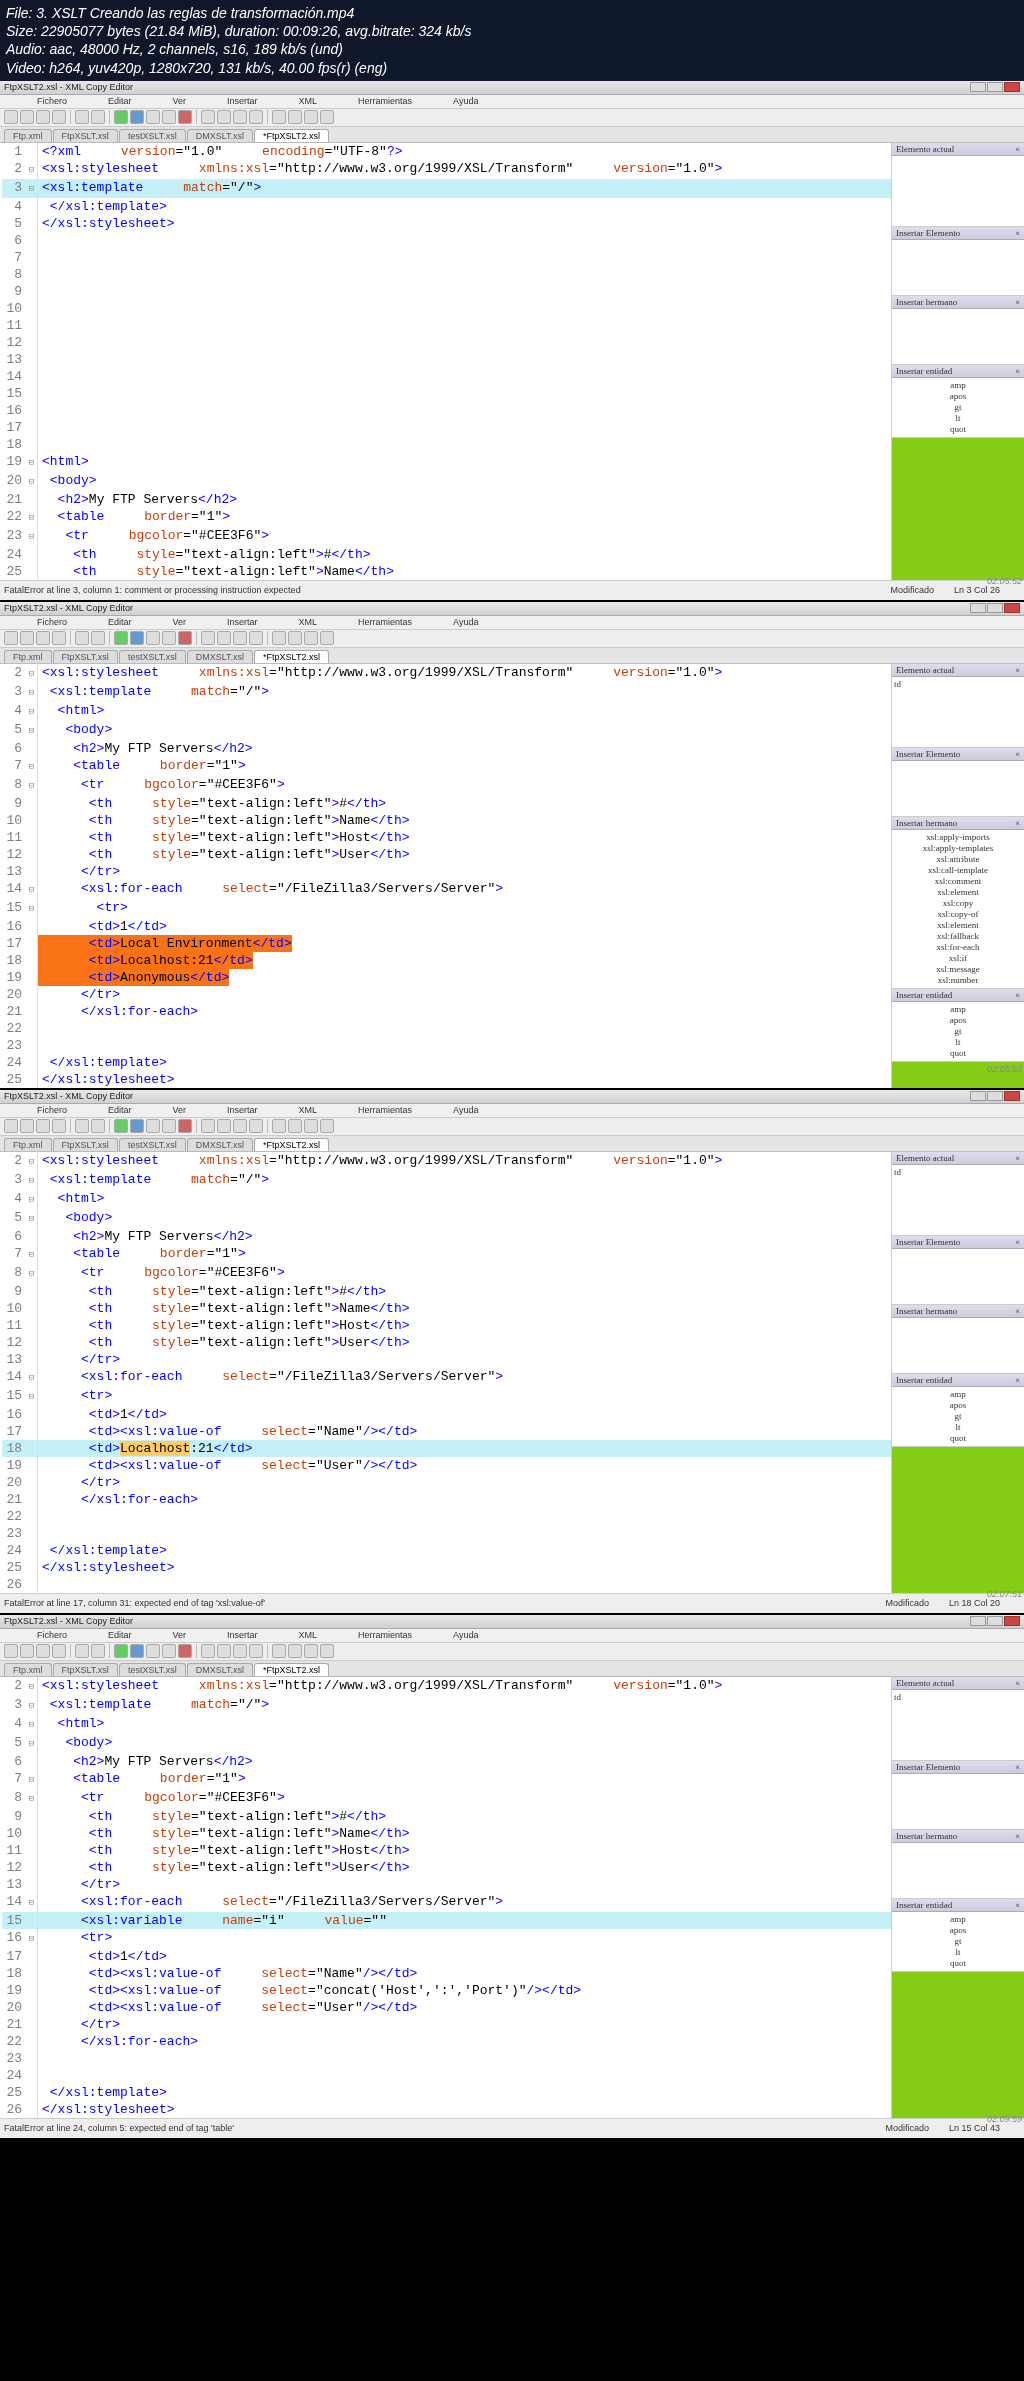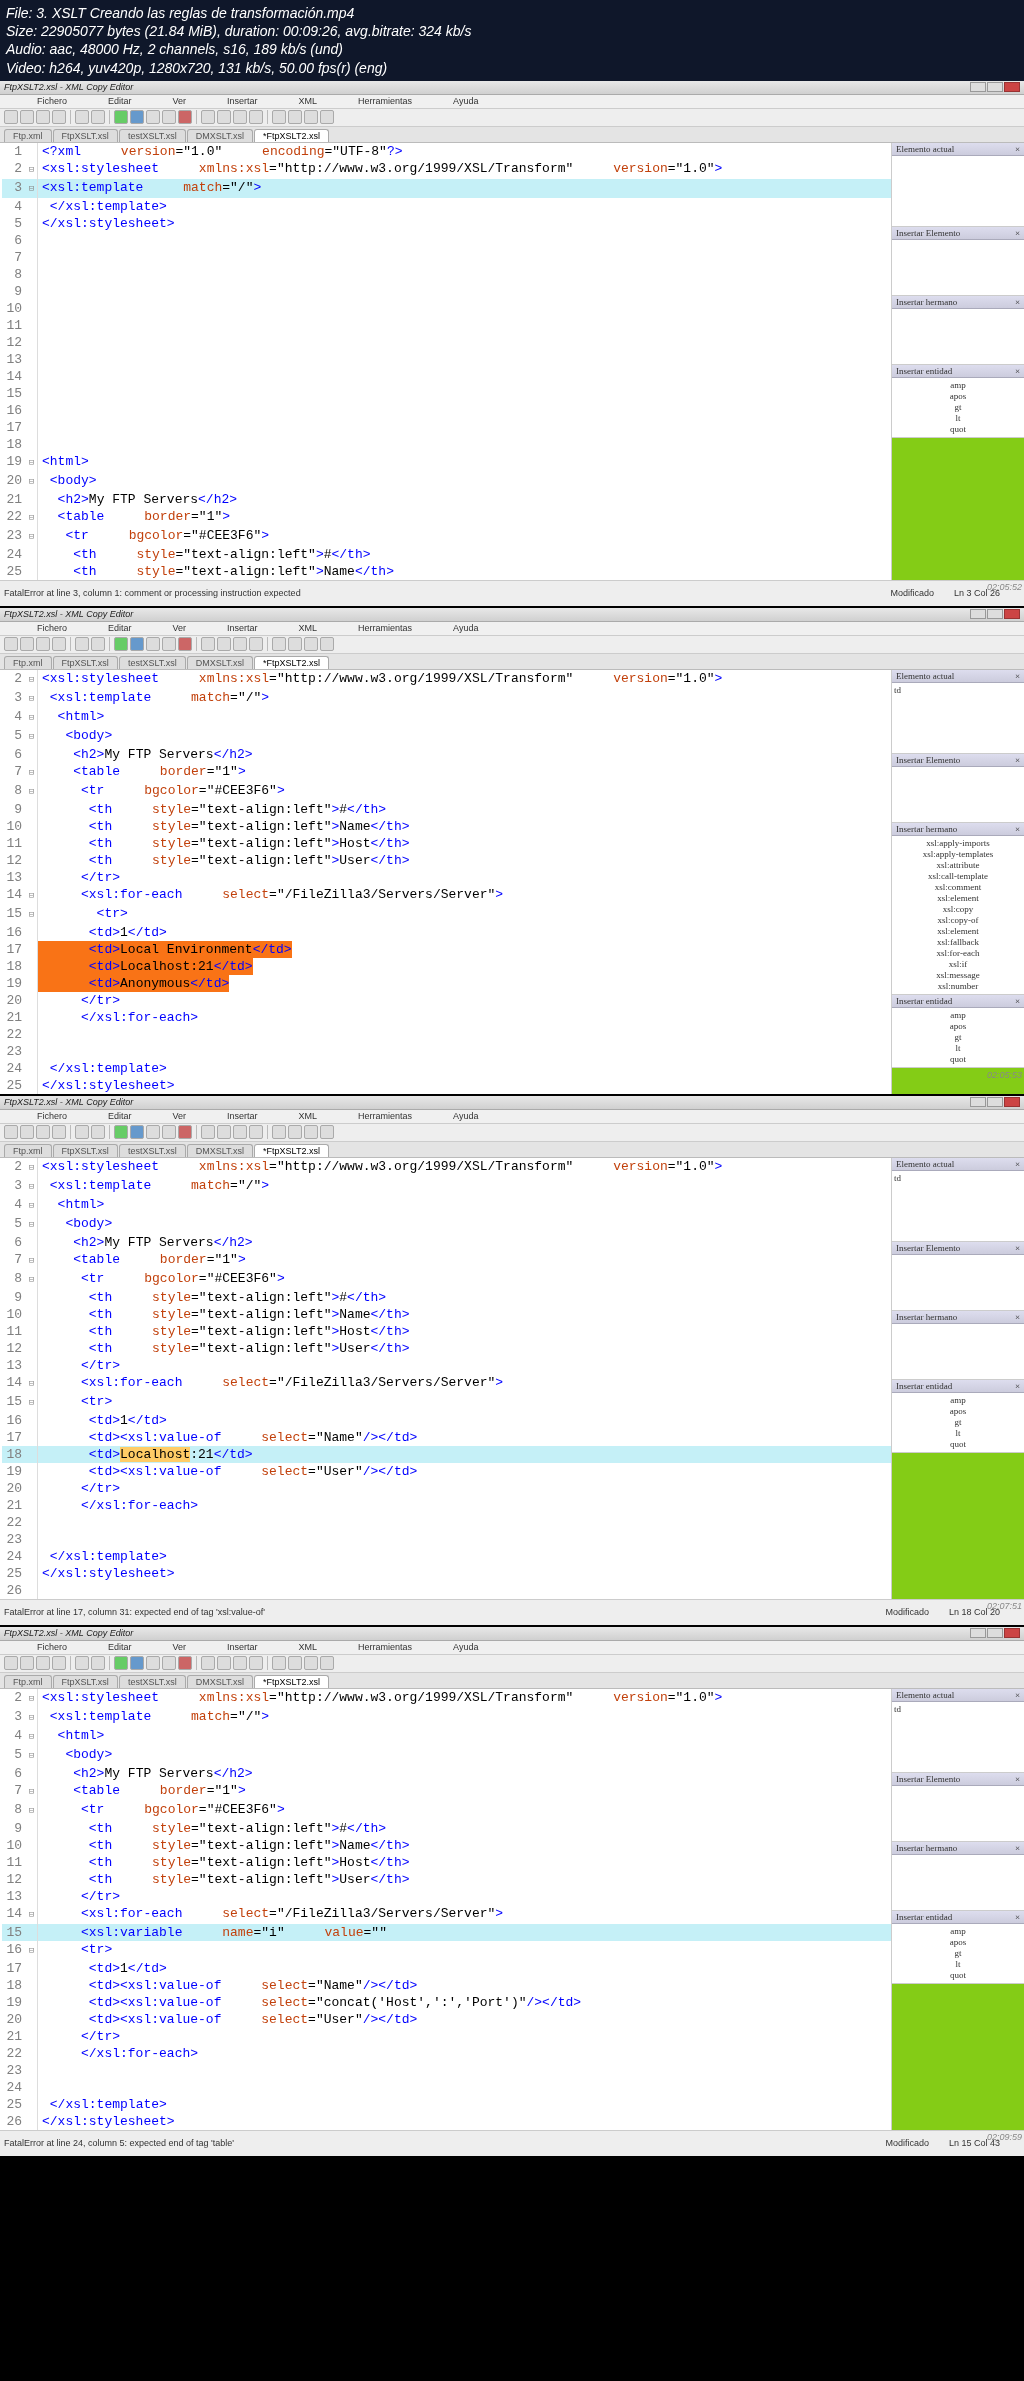--- a/index.html
+++ b/index.html
@@ -2,21 +2,21 @@
 <html><head>
 <meta charset="utf-8">
 <style>
   * { box-sizing: border-box; margin: 0; padding: 0; }
   html, body { width: 1024px; font-family: "Segoe UI", Tahoma, sans-serif; background: #000; }
   
   .file-header { background: #0f172a; color: #fff; font-family: Arial; font-size: 14px; font-style: italic; padding: 4px 6px; line-height: 1.3; }
   
   .frame { background: #fff; position: relative; margin-bottom: 2px; }
   
-  .title-bar { height: 14px; background: linear-gradient(#e8e8e8,#d0d0d0); border-bottom: 1px solid #aaa; font-size: 9px; color: #222; padding: 0 4px; display:flex; align-items:center; justify-content:space-between;font-style:italic;}
+  .title-bar { height: 14px; background: linear-gradient(#e8e8e8,#d0d0d0); border-bottom: 1px solid #aaa; font-size: 9px; color: #222; padding: 0 4px; display:flex; align-items:center; justify-content:space-between;}
   .title-bar .wbtns { display:flex; gap:1px;}
   .title-bar .wbtn { width:16px;height:10px;background:#c44; border:1px solid #933;}
   .title-bar .wbtn.min,.title-bar .wbtn.max{background:#ddd;border:1px solid #999;}
   
   .menu-bar { height: 14px; background: #f0f0f0; font-size: 9px; color: #333; padding: 0 4px; display:flex; gap:8px; align-items:center; border-bottom:1px solid #ccc;}
   .menu-bar span{cursor:default;padding-left:33px;}
   
   .tool-bar { height: 18px; background: #eee; border-bottom: 1px solid #ccc; display:flex; align-items:center; gap:2px; padding:0 4px;}
   .tool-bar .ticon { width:14px;height:14px;background:#ddd;border:1px solid #aaa;border-radius:2px;}
   .tool-bar .tsep{width:1px;height:14px;background:#bbb;margin:0 2px;}
@@ -39,37 +39,37 @@
   .code-row .txt { padding-left:4px;}
   .code-row.hl-current { background: #c5f0f7; }
   .code-row.hl-yellow .txt { background: #f97316; display:inline-block;}
   
   .side-panel { width: 133px; background: #84cc16; border-left: 1px solid #ccc; font-size: 9px; color:#333;font-family:Liberation Serif, serif;}
   .panel-sec { border-bottom: 1px solid #ccc; }
   .panel-hdr { background: linear-gradient(#dde,#ccd); padding:1px 4px; font-size:9px; border-bottom:1px solid #aab; display:flex; justify-content:space-between;}
   .panel-body { background:#fff; min-height:60px; font-size:9px; padding:2px;}
   .panel-body div{line-height:11px;text-align:center;}
   
-  .status-bar { height: 26px; background: #eee; border-top: 1px solid #ccc; font-size: 9px; color:#333; display:flex; align-items:center; justify-content:space-between; padding:0 4px;}
+  .status-bar { height: 20px; background: #eee; border-top: 1px solid #ccc; font-size: 9px; color:#333; display:flex; align-items:center; justify-content:space-between; padding:0 4px;}
   .status-bar .cursor-pos{padding-right:20px;}
   .timestamp { position:absolute; right:2px; bottom:14px; font-size:9px; color:#888; font-style:italic;}
   
   
   .tg{color:#0000ff;} 
   .attn{color:#c2410c;margin-left:32px;} 
   .attv{color:#000;}
 </style>
 </head>
 <body>
 
 <div class="file-header">
   <div>File: 3. XSLT Creando las reglas de transformación.mp4</div>
   <div>Size: 22905077 bytes (21.84 MiB), duration: 00:09:26, avg.bitrate: 324 kb/s</div>
   <div>Audio: aac, 48000 Hz, 2 channels, s16, 189 kb/s (und)</div>
-  <div>Video: h264, yuv420p, 1280x720, 131 kb/s, 50.00 fps(r) (eng)</div>
+  <div>Video: h264, yuv420p, 1280x720, 131 kb/s, 40.00 fps(r) (eng)</div>
 </div>
 
 <div id="frames">
   <div class="frame">
     <div class="title-bar">
       <span>FtpXSLT2.xsl - XML Copy Editor</span>
       <div class="wbtns">
         <div class="wbtn min"></div>
         <div class="wbtn max"></div>
         <div class="wbtn"></div>

